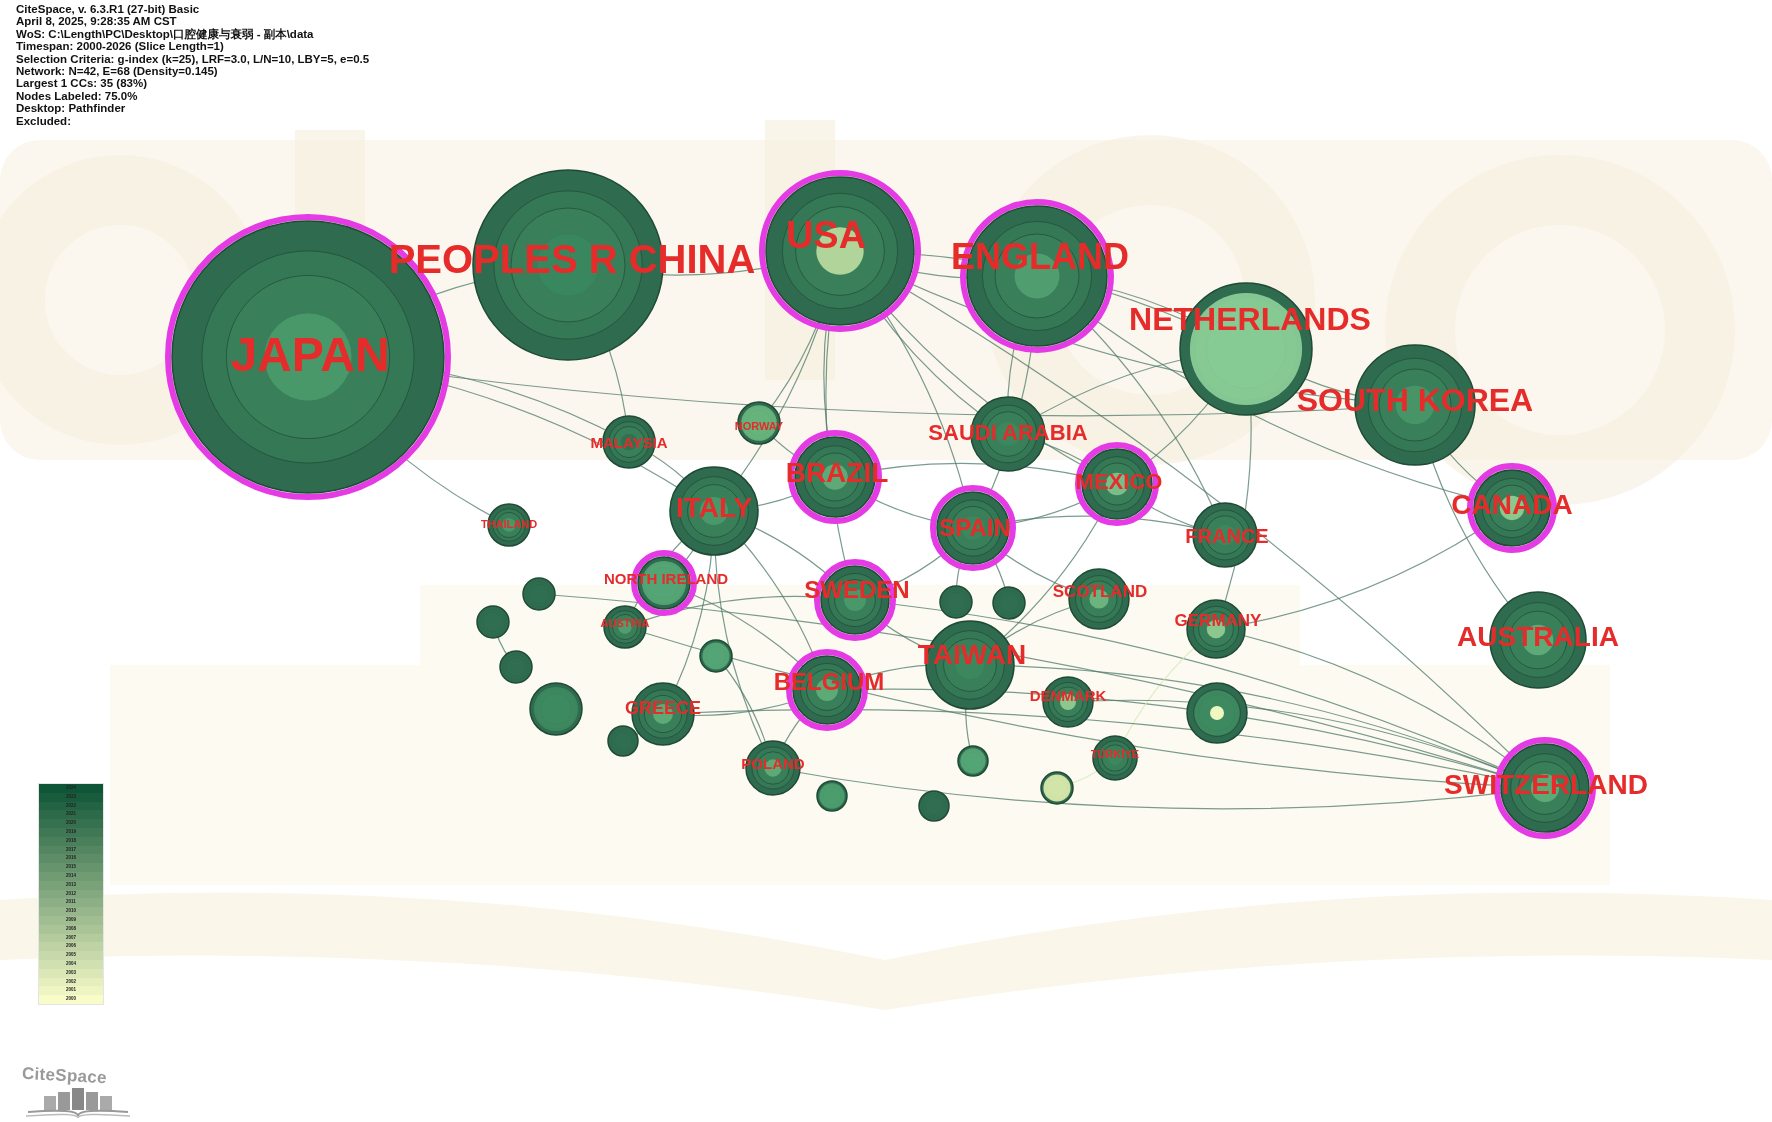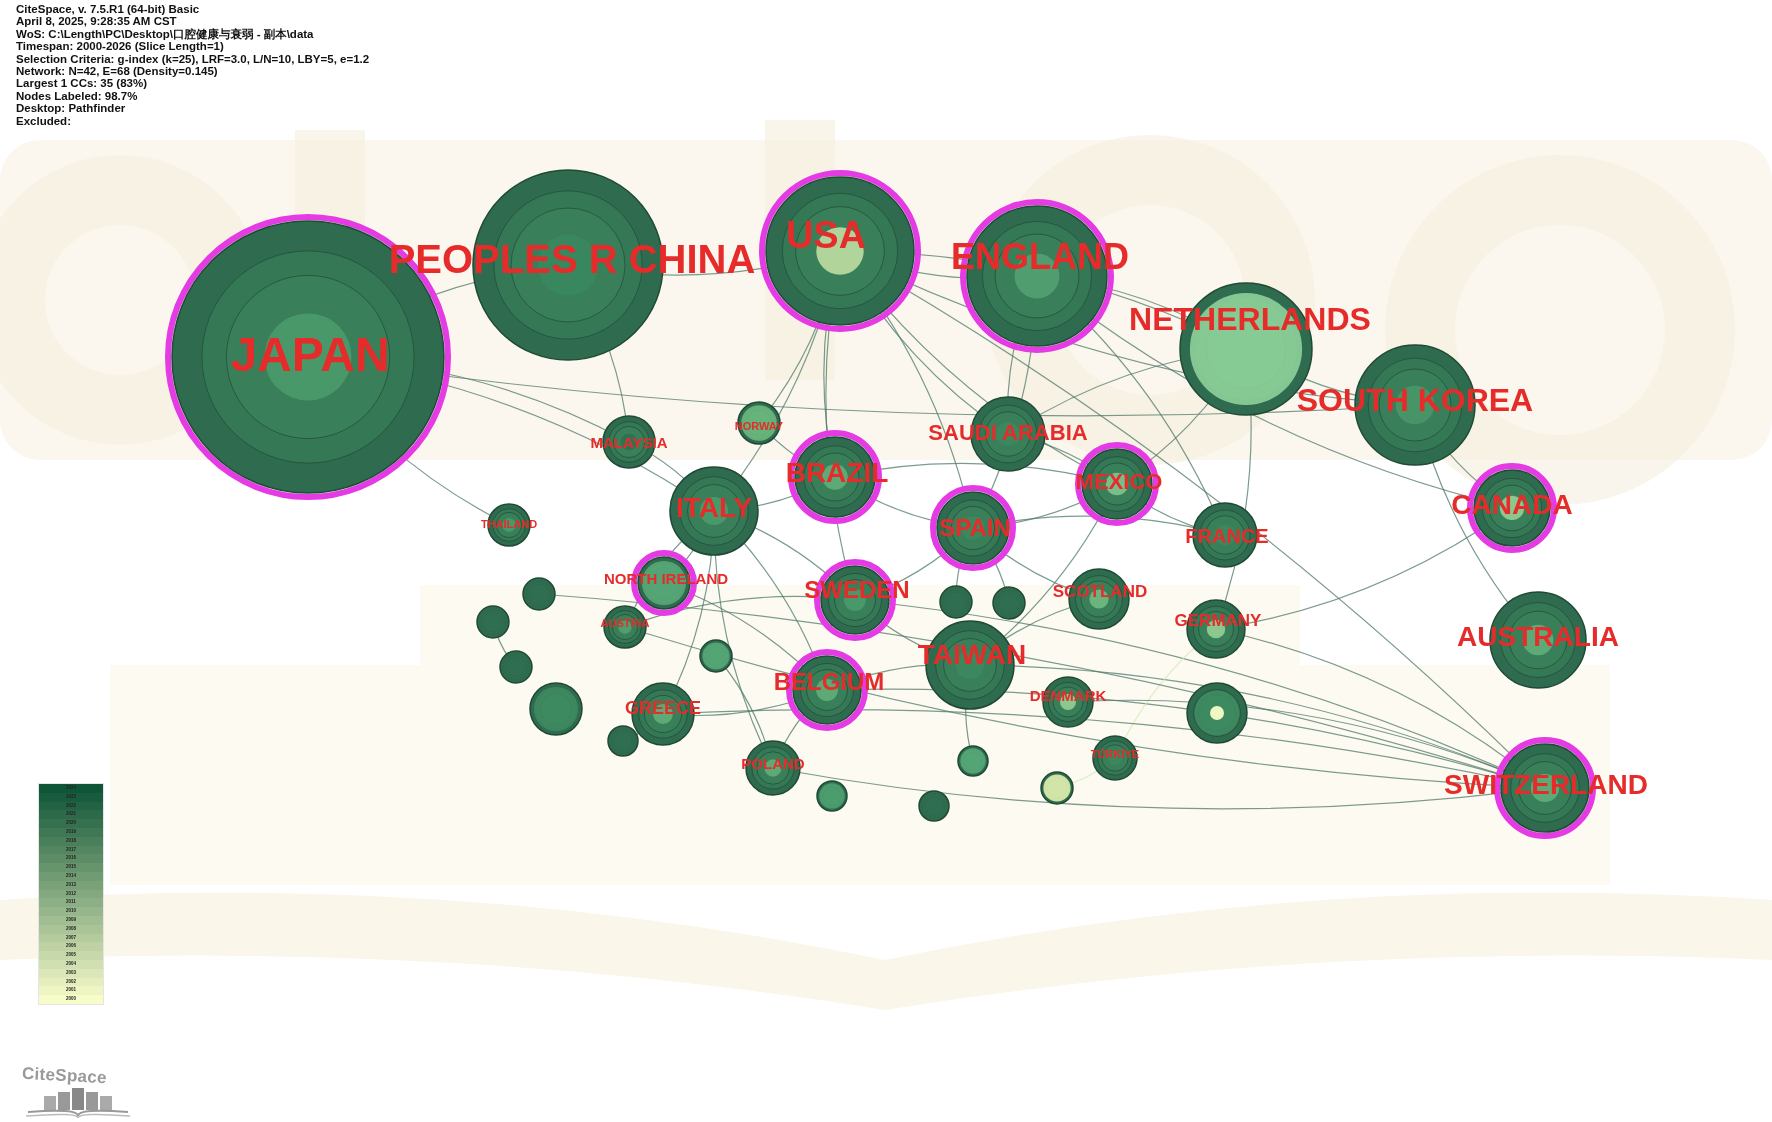--- a/index.html
+++ b/index.html
@@ -30,28 +30,28 @@
     <circle cx="1560" cy="330" r="140"></circle>
   </g>
   <g fill="#fdfaf2">
     <rect x="420" y="585" width="880" height="300"></rect>
     <rect x="110" y="665" width="1500" height="220"></rect>
   </g>
   <path d="M0 900 Q 450 870 885 960 Q 1320 870 1772 900 L1772 960 Q 1320 940 885 1010 Q 450 940 0 960 Z" fill="#fbf6ea"></path>
 </svg>
 
 <div class="header">
-  <div>CiteSpace, v. 7.5.R1 (64-bit) Basic</div>
+  <div>CiteSpace, v. 6.3.R1 (27-bit) Basic</div>
   <div>April 8, 2025, 9:28:35 AM CST</div>
   <div>WoS: C:\Length\PC\Desktop\口腔健康与衰弱 - 副本\data</div>
   <div>Timespan: 2000-2026 (Slice Length=1)</div>
-  <div>Selection Criteria: g-index (k=25), LRF=3.0, L/N=10, LBY=5, e=1.2</div>
+  <div>Selection Criteria: g-index (k=25), LRF=3.0, L/N=10, LBY=5, e=0.5</div>
   <div>Network: N=42, E=68 (Density=0.145)</div>
   <div>Largest 1 CCs: 35 (83%)</div>
-  <div>Nodes Labeled: 98.7%</div>
+  <div>Nodes Labeled: 75.0%</div>
   <div>Desktop: Pathfinder</div>
   <div>Excluded:</div>
 </div>
 
 <svg class="net" id="net" width="1772" height="1122" viewBox="0 0 1772 1122">
   <defs>
     <radialGradient id="gcore" cx="50%" cy="50%" r="50%">
       <stop offset="0%" stop-color="#cfeeb8"></stop>
       <stop offset="35%" stop-color="#5aa878"></stop>
       <stop offset="100%" stop-color="#2f6b4f"></stop>

